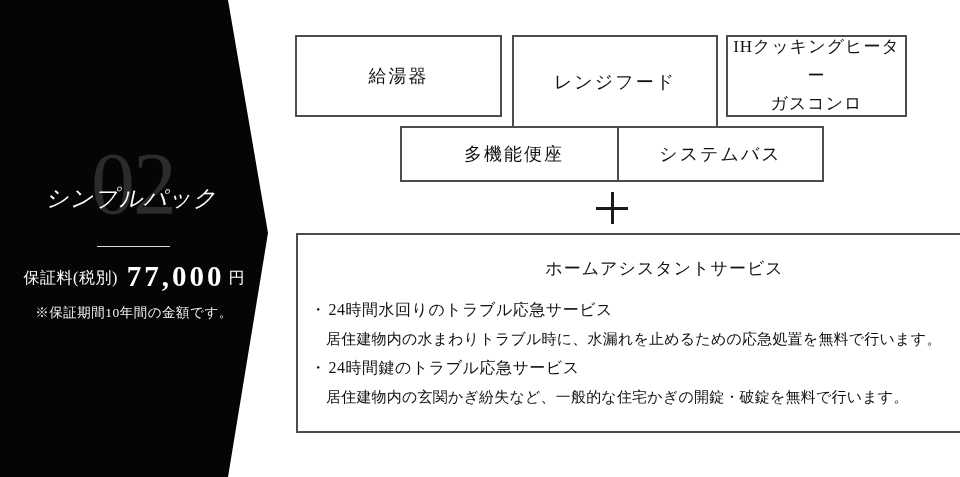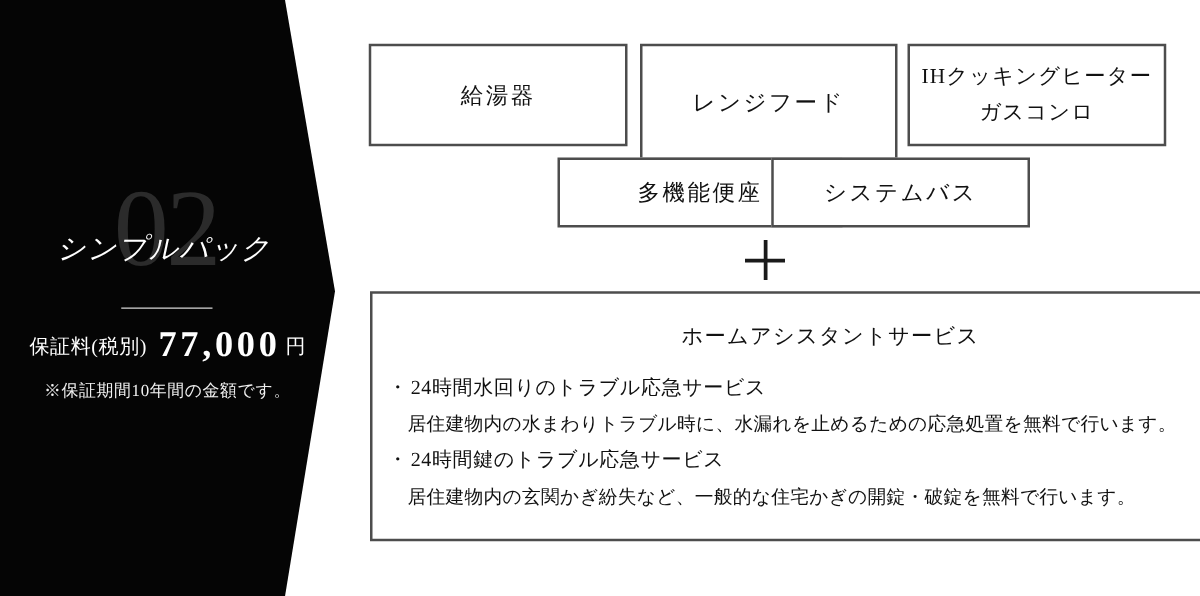--- a/index.html
+++ b/index.html
@@ -58,22 +58,22 @@
     background: #ffffff;
     border: 2px solid #4d4d4d;
     display: flex; flex-direction: column;
     align-items: center; justify-content: center;
     color: #111111; font-size: 18px; letter-spacing: 2px;
     box-sizing: border-box; text-align: center;
   }
   .eq-box .line2 { font-size: 17px; letter-spacing: 1px; line-height: 1.7; }
   #box-water-heater { left: 295px; top: 35px; width: 207px; height: 82px; }
   #box-range-hood   { left: 512px; top: 35px; width: 206px; height: 93px; }
-  #box-ih-gas       { left: 726px; top: 35px; width: 207px; height: 82px; font-size: 17px; letter-spacing: 1px; }
-  #box-toilet       { left: 400px; top: 126px; width: 228px; height: 56px; margin-left: 46px; }
+  #box-ih-gas       { left: 726px; top: 35px; width: 181px; height: 82px; font-size: 17px; letter-spacing: 1px; }
+  #box-toilet       { left: 400px; top: 126px; width: 228px; height: 56px; }
   #box-bath         { left: 617px; top: 126px; width: 207px; height: 56px; justify-content: center; }
 
   
   .plus-icon {
     position: absolute; left: 596px; top: 192px;
     width: 32px; height: 32px;
   }
   .plus-icon::before, .plus-icon::after {
     content: ""; position: absolute; background: #1a1a1a;
   }

